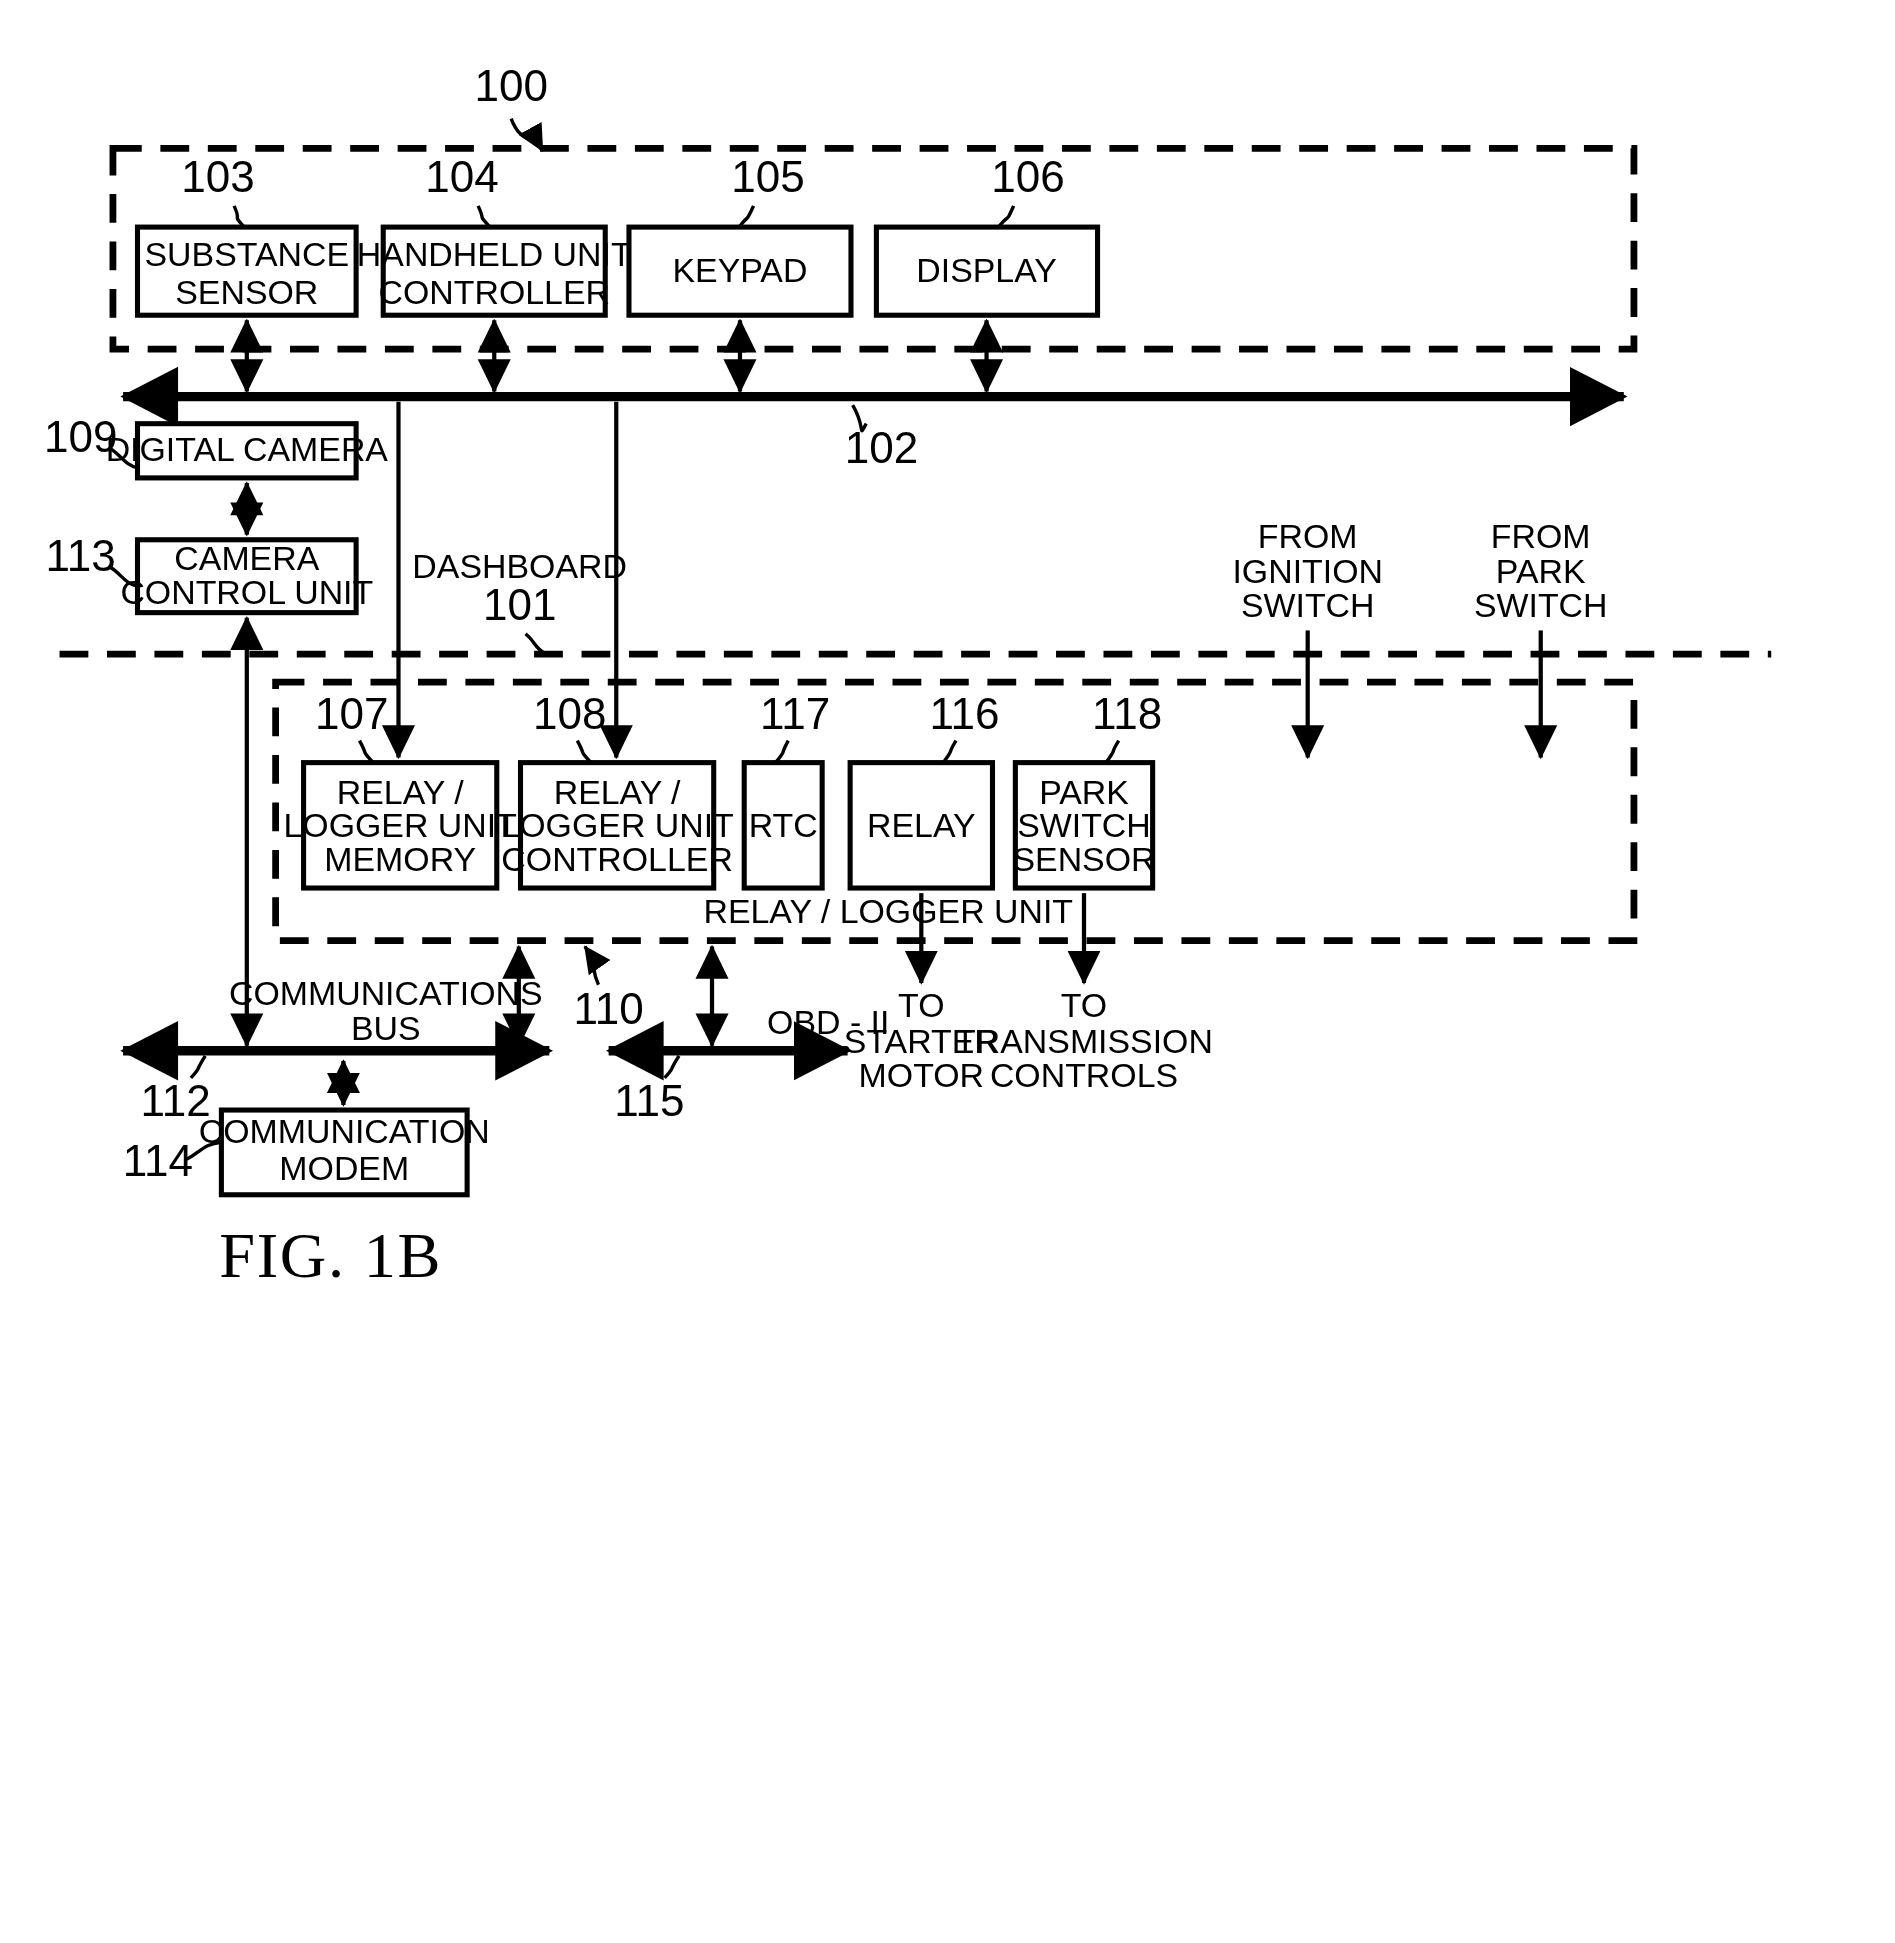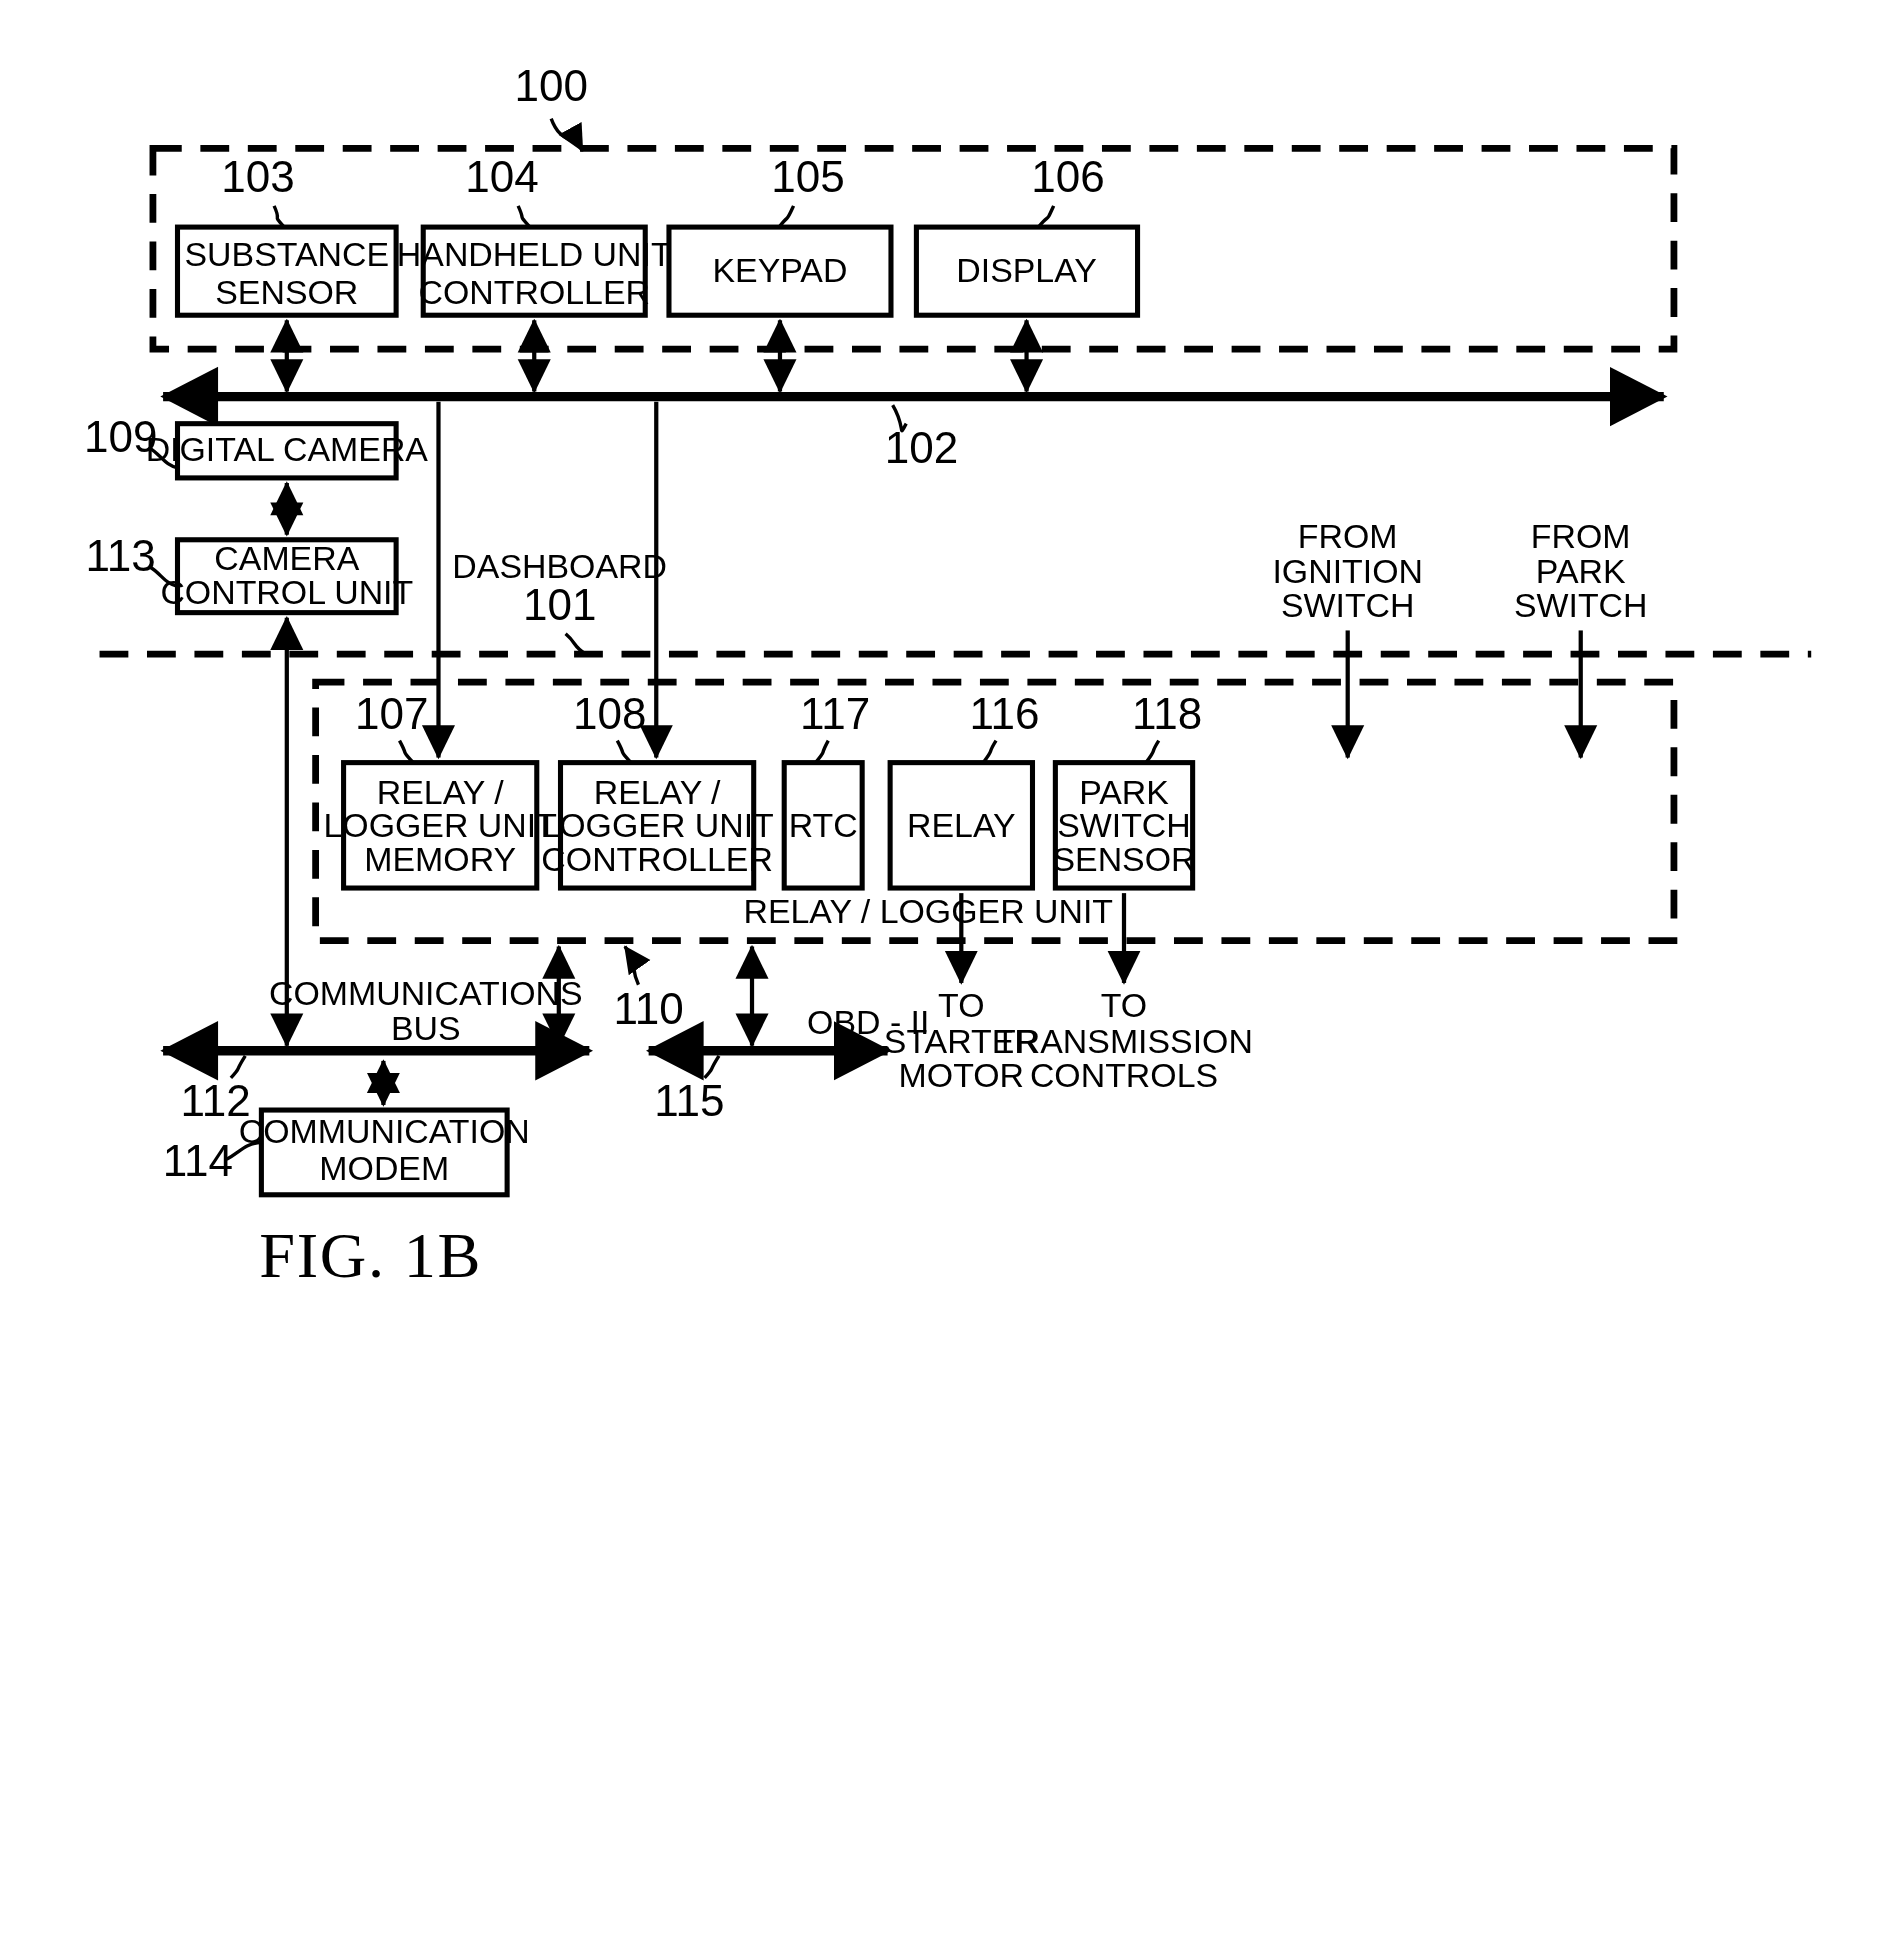--- a/index.html
+++ b/index.html
@@ -11,21 +11,20 @@
     width: 1896px;
     height: 1943px;
     font-family: "Liberation Sans", sans-serif;
     color: #000000;
     overflow: hidden;
   }
   #figure {
     position: relative;
     width: 1606px;
     height: 1943px;
-    margin-left: 40px;
   }
   svg.diagram {
     position: absolute;
     top: 0;
     left: 0;
     width: 1896px;
     height: 1943px;
   }
   text {
     font-family: "Liberation Sans", sans-serif;

